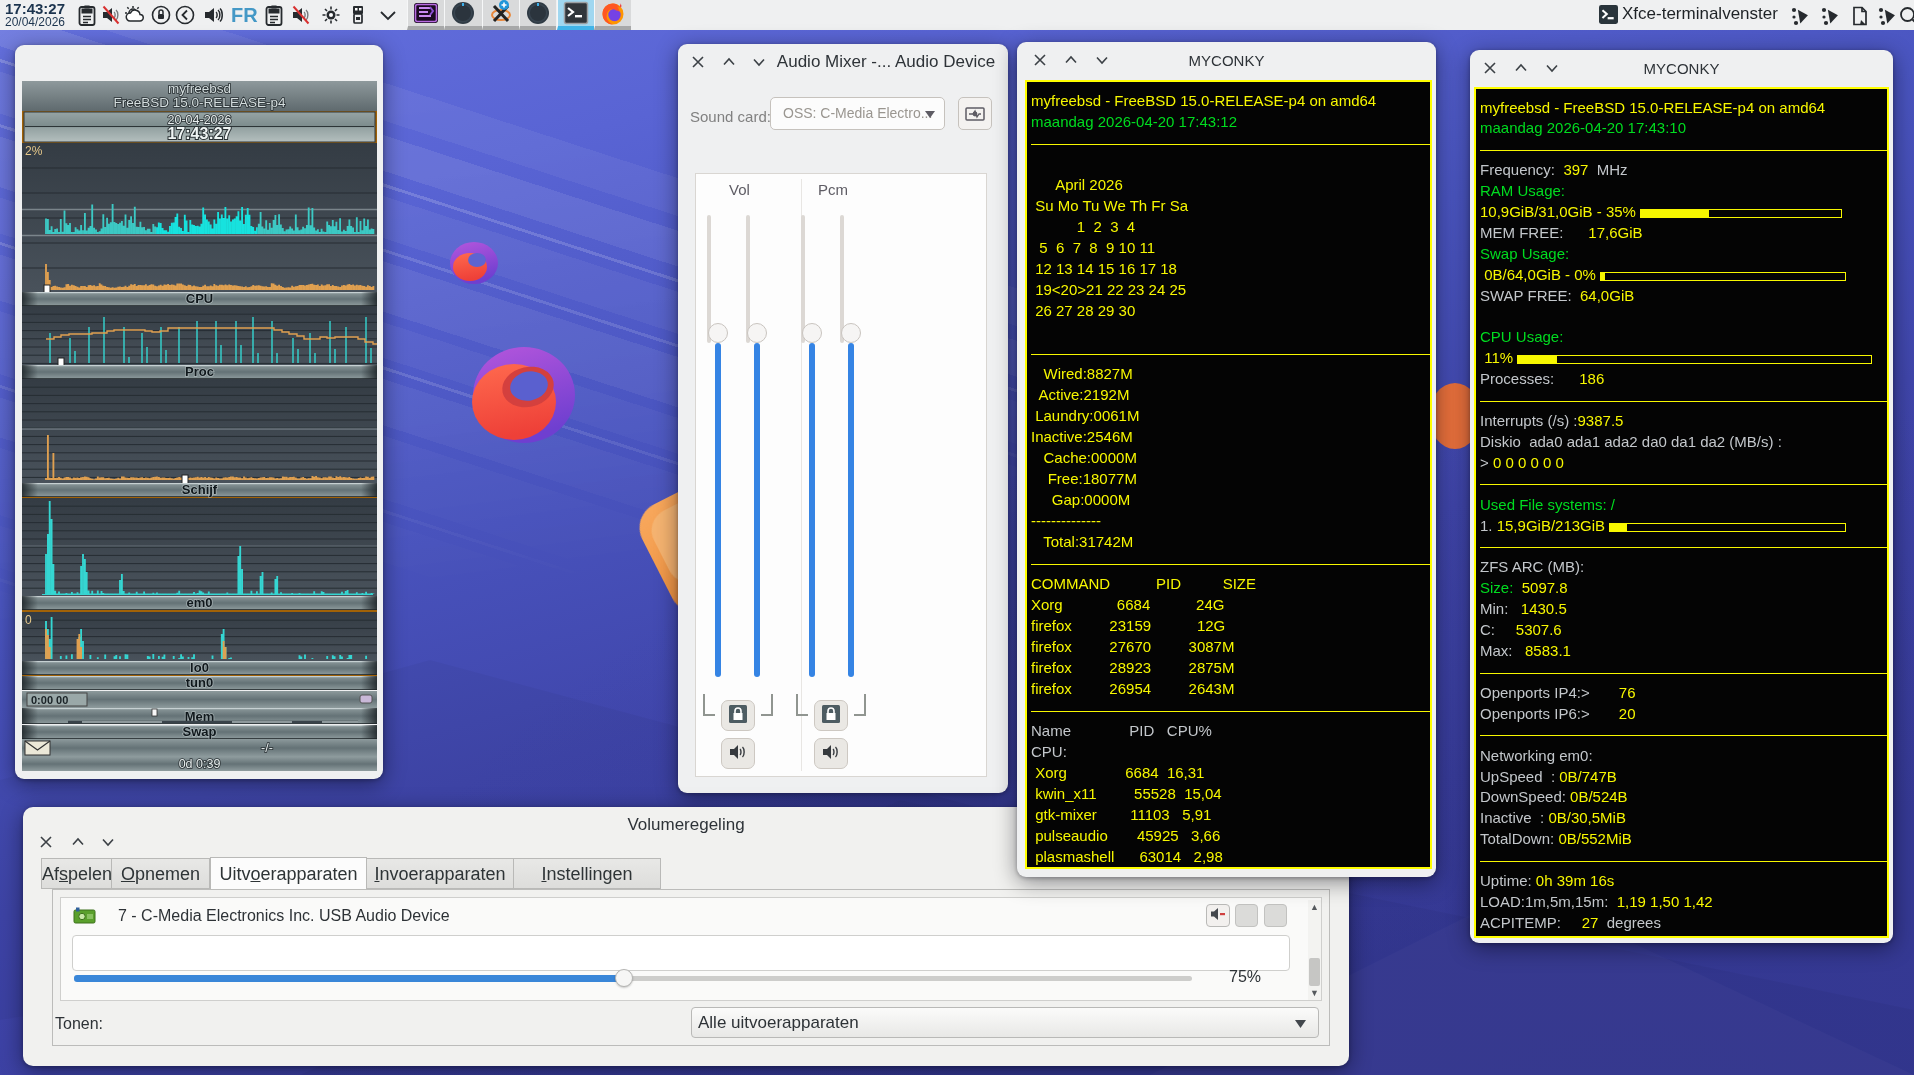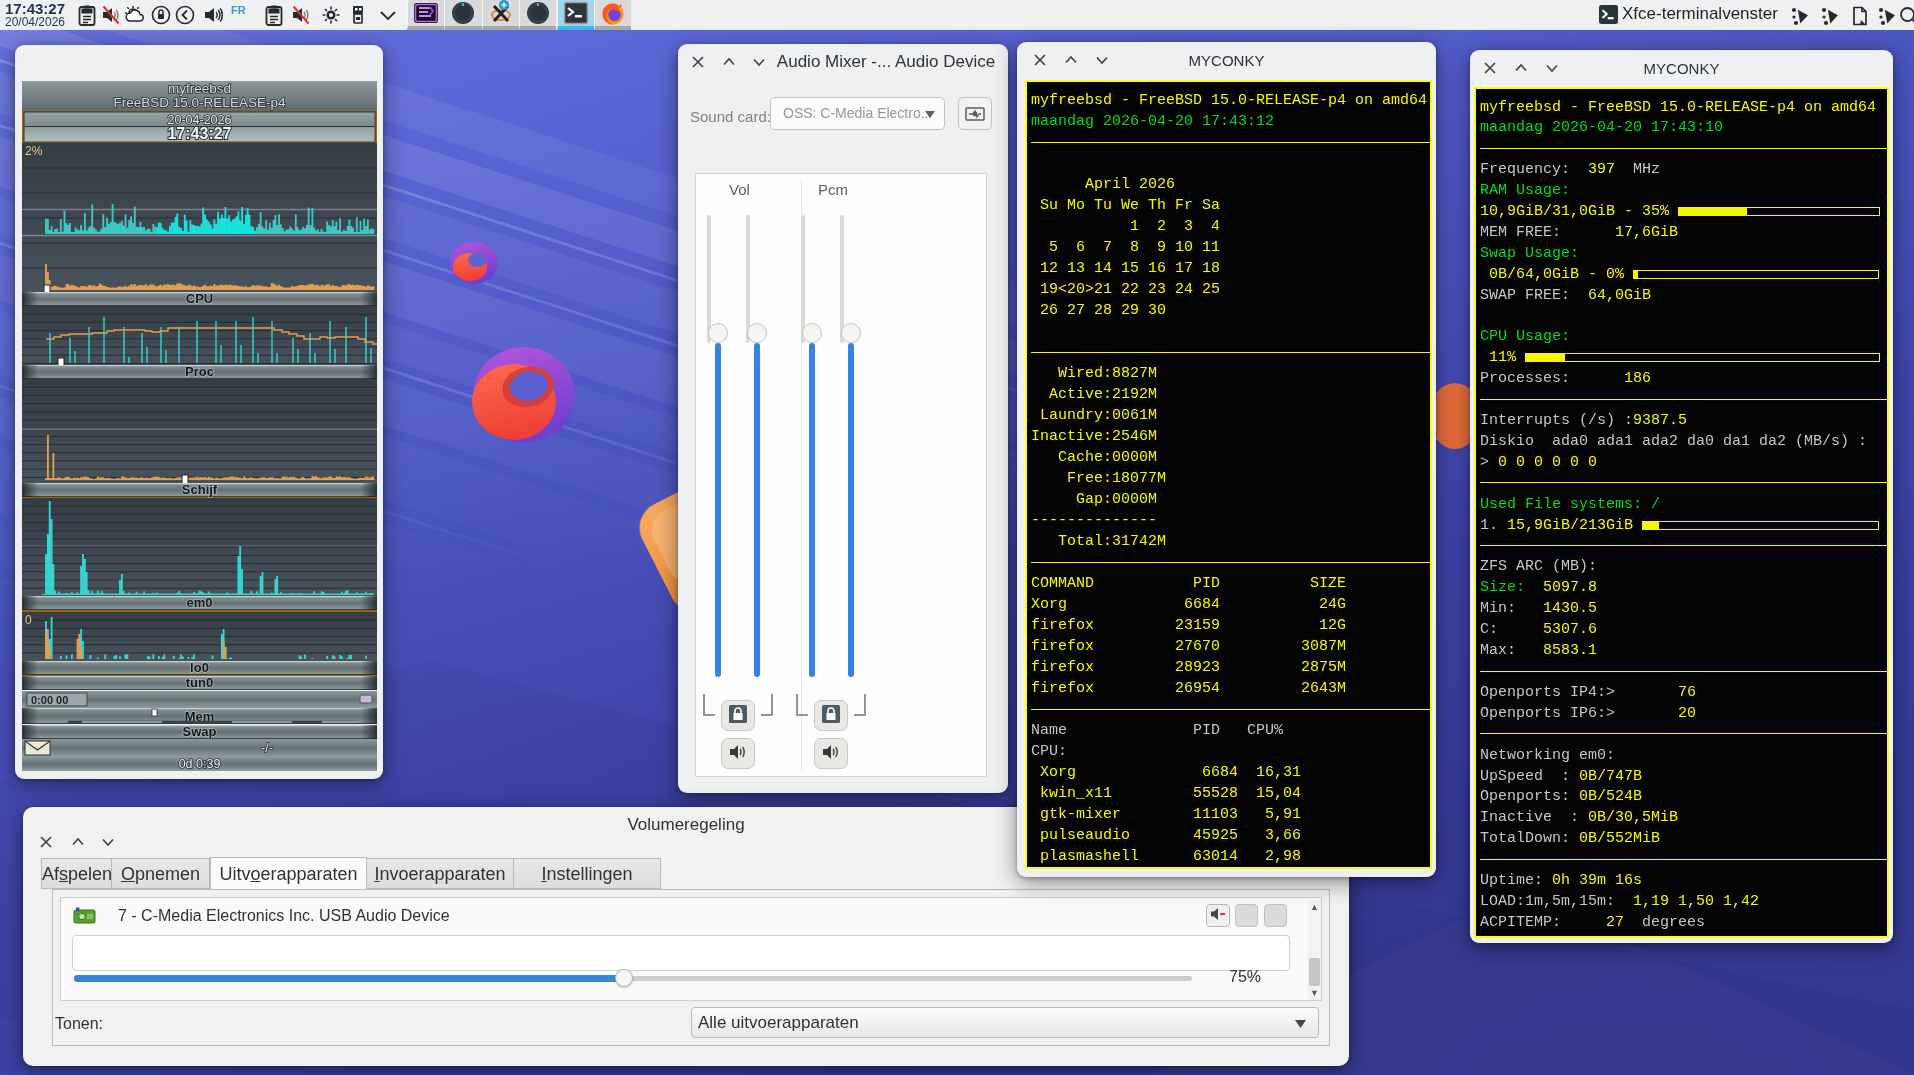--- a/index.html
+++ b/index.html
@@ -1,21 +1,21 @@
 <!DOCTYPE html>
 <html><head><meta charset="utf-8"><style>
 * { margin:0; padding:0; box-sizing:border-box; }
 html,body { width:1914px; height:1075px; overflow:hidden; font-family:"Liberation Sans",sans-serif; }
 #wall { position:absolute; left:0; top:0; }
 #panel { position:absolute; left:0; top:0; width:1914px; height:30px; background:#eff0f1; }
 #clock { position:absolute; left:4px; top:1px; color:#1c344e; text-align:center; width:62px;}
 #clock .t1 { font-size:15px; font-weight:bold; line-height:15px;}
 #clock .t2 { font-size:12px; line-height:12px; }
 .ti { position:absolute; }
-#fr { position:absolute; left:231px; top:4px; color:#4498c6; font-weight:bold; font-size:11px; }
+#fr { position:absolute; left:231px; top:4px; color:#4498c6; font-weight:bold; font-size:20px; }
 .task { position:absolute; top:0; width:37.4px; height:30px; background:#d9dadb; border-left:1px solid #f6f7f8; border-bottom:4px solid #a7a8a9; display:flex; align-items:center; justify-content:center; }
 .task.act { background:#a0d7f0; border-bottom-color:#41b4e8; }
 .rterm { position:absolute; left:1599px; top:5px; }
 .rtitle { position:absolute; left:1622px; top:4px; font-size:17px; color:#1e2226; }
 .win { position:absolute; background:#eff0f1; border-radius:9px; box-shadow:0 5px 22px rgba(0,0,10,0.45), 0 1px 4px rgba(0,0,20,0.3); }
 .tb { position:relative; }
 .tbx { position:absolute; top:11px; }
 .tbt { position:absolute; left:0; right:0; text-align:center; font-size:17px; color:#2e3338; line-height:36px; }
 
 #gk { left:15px; top:45px; width:368px; height:734px; }
@@ -26,21 +26,21 @@
 .glab  { font-size:13px; fill:#10181c; text-anchor:middle; font-weight:bold; paint-order:stroke; stroke:#cdd7d8; stroke-width:1.6px; stroke-opacity:0.55;}
 .gpct  { font-size:12px; fill:#e6c88a; }
 .gtimer{ font-size:11px; fill:#1a2226; font-weight:bold;}
 
 #ck1 { left:1017px; top:42px; width:419px; height:835px; }
 #ck2 { left:1470px; top:50px; width:423px; height:893px; }
 #ck1 .tbt { line-height:38px; font-size:15px; }
 #ck2 .tbt { line-height:37px; font-size:15px; }
 .ckbody { position:absolute; left:8px; right:4px; top:38px; bottom:8px; background:#040404; border:2px solid #ffff00; }
 #ck2 .ckbody { left:4px; right:4px; top:37px; bottom:5px; }
-.ck { font-family:Liberation Mono, monospace; font-size:15px; line-height:21px; color:#ffff00; padding:8px 0 0 4px; }
+.ck { font-family:Liberation Sans, sans-serif; font-size:15px; line-height:21px; color:#ffff00; padding:8px 0 0 4px; }
 #ck2 .ck { line-height:20.9px; padding-top:8.5px; }
 .cy { color:#f7f700; } .cg { color:#00dc20; } .cw { color:#c3c7cb;margin-top:48px; }
 .chr { display:inline-block; width:100%; height:1px; background:#f7f700; vertical-align:middle; }
 .cbar { display:inline-block; height:9px; border:1px solid #f7f700; vertical-align:-1px; }
 .cbar span { display:block; height:100%; background:#f7f700; }
 
 #mx { left:678px; top:44px; width:330px; height:749px; }
 .mrow { position:absolute; left:0; top:48px; width:100%; height:49px; }
 .mlab { position:absolute; left:12px; top:16px; font-size:15px; color:#808080; }
 .mdrop { position:absolute; left:92px; top:5px; width:175px; height:33px; background:#fcfcfc; border:1px solid #c6c2bd; border-radius:5px; font-size:14px; color:#9a9690; line-height:31px; padding-left:12px; padding-right:26px; overflow:hidden; white-space:nowrap; }
@@ -713,20 +713,20 @@
 <span class="cg">Size:</span><span class="cy">  5097.8</span>
 <span class="cw">Min:</span><span class="cy">   1430.5</span>
 <span class="cw">C:</span><span class="cy">     5307.6</span>
 <span class="cw">Max:</span><span class="cy">   8583.1</span>
 <span class="chr"></span>
 <span class="cw">Openports IP4:&gt;</span><span class="cy">       76</span>
 <span class="cw">Openports IP6:&gt;</span><span class="cy">       20</span>
 <span class="chr"></span>
 <span class="cw">Networking em0:</span>
 <span class="cw">UpSpeed  : </span><span class="cy">0B/747B</span>
-<span class="cw">Openports: </span><span class="cy">0B/524B</span>
+<span class="cw">DownSpeed: </span><span class="cy">0B/524B</span>
 <span class="cw">Inactive  : </span><span class="cy">0B/30,5MiB</span>
 <span class="cw">TotalDown: </span><span class="cy">0B/552MiB</span>
 <span class="chr"></span>
 <span class="cw">Uptime: </span><span class="cy">0h 39m 16s</span>
 <span class="cw">LOAD:1m,5m,15m:</span><span class="cy">  1,19 1,50 1,42</span>
 <span class="cw">ACPITEMP:</span><span class="cy">     27</span><span class="cw">  degrees</span></pre>
     </div>
 </div>
 </body></html>

